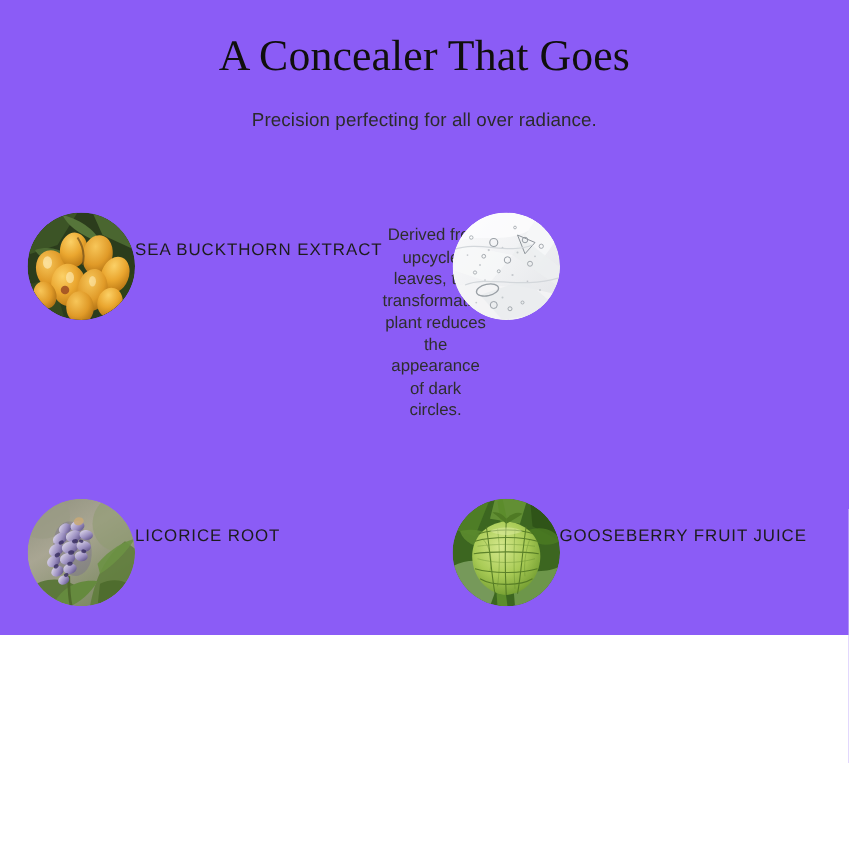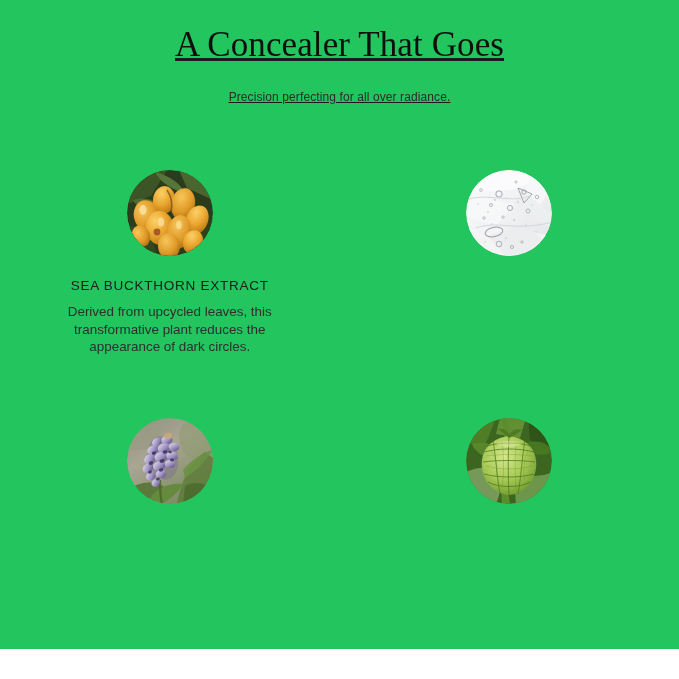--- a/index.html
+++ b/index.html
@@ -9,25 +9,24 @@
   body {
     width: 679px;
     height: 679px;
     background: #ffffff;
     font-family: "Liberation Sans", sans-serif;
     color: #1a1a1a;
     overflow: hidden;
   }
   .page {
     width: 679px;
-    height: 649px;
+    height: 508px;
     position: relative;
-    background: #22c55e;
+    background: #8b5cf6;
     box-sizing: border-box;
-    text-decoration: underline;
   }
 
   
   .header {
     padding-top: 24px;
     text-align: center;
   }
   .headline {
     font-family: "Liberation Serif", serif;
     font-size: 35px;
@@ -37,43 +36,42 @@
     letter-spacing: 0.1px;
     margin: 0 auto;
     width: 640px;
   }
   .headline-line {
     display: block;
     white-space: nowrap;
   }
   .subtitle {
     font-family: "Liberation Sans", sans-serif;
-    font-size: 12px;
+    font-size: 15px;
     line-height: 22px;
     color: #2b2b2b;
     font-weight: 400;
     margin-top: 21px;
     letter-spacing: 0.1px;
   }
 
   
   .grid {
     position: absolute;
     top: 170px;
     left: 0;
     width: 679px;
     display: flex;
     flex-wrap: wrap;
   }
   .cell {
     width: 339.5px;
     box-sizing: border-box;
     display: flex;
-    flex-direction: column;
-    align-items: center;
+    flex-direction: row;
     padding: 0 22px;
   }
   .cell.row2 {
     margin-top: 62px;
   }
 
   .thumb {
     width: 86px;
     height: 86px;
     border-radius: 50%;
@@ -279,20 +277,21 @@
                 <ellipse cx="23" cy="56" rx="2.1" ry="1.6" transform="rotate(-32 23 56)"></ellipse>
                 <ellipse cx="34" cy="54" rx="2.2" ry="1.6" transform="rotate(-14 34 54)"></ellipse>
                 <ellipse cx="31" cy="63" rx="1.9" ry="1.4" transform="rotate(-20 31 63)"></ellipse>
                 <ellipse cx="43" cy="36" rx="1.8" ry="1.3" transform="rotate(4 43 36)"></ellipse>
               </g>
               <ellipse cx="41" cy="20" rx="4" ry="3.2" fill="#c8a878" opacity="0.9" transform="rotate(-12 41 20)"></ellipse>
             </g>
           </g>
         </svg>
       </div>
+      <div class="ing-title">LICORICE ROOT</div>
     </div>
 
     <div class="cell wide row2">
       <div class="thumb">
         <svg width="86" height="86" viewBox="0 0 86 86" aria-hidden="true">
           <defs>
             <clipPath id="cb4">
                 <circle cx="43" cy="43" r="43"></circle>
               </clipPath>
             <radialGradient id="husk" cx="42%" cy="35%" r="70%">
@@ -330,16 +329,17 @@
               <path d="M62 32 C58 42 57 54 58 62"></path>
               <path d="M20 48 C34 52 52 52 66 48"></path>
               <path d="M20 38 C34 36 52 36 66 38"></path>
             </g>
             <path d="M30 26 C36 22 50 22 56 26 C48 30 38 30 30 26 Z" fill="#e3f0a8" opacity="0.45"></path>
             <path d="M43 16 C40 12 36 10 32 11 C36 14 40 17 43 20 Z" fill="#4f7a24"></path>
             <path d="M43 16 C47 12 52 10 56 12 C52 15 47 18 43 20 Z" fill="#4f7a24"></path>
           </g>
         </svg>
       </div>
+      <div class="ing-title">GOOSEBERRY FRUIT JUICE</div>
     </div>
 
   </div>
 </div>
 
 </body></html>

